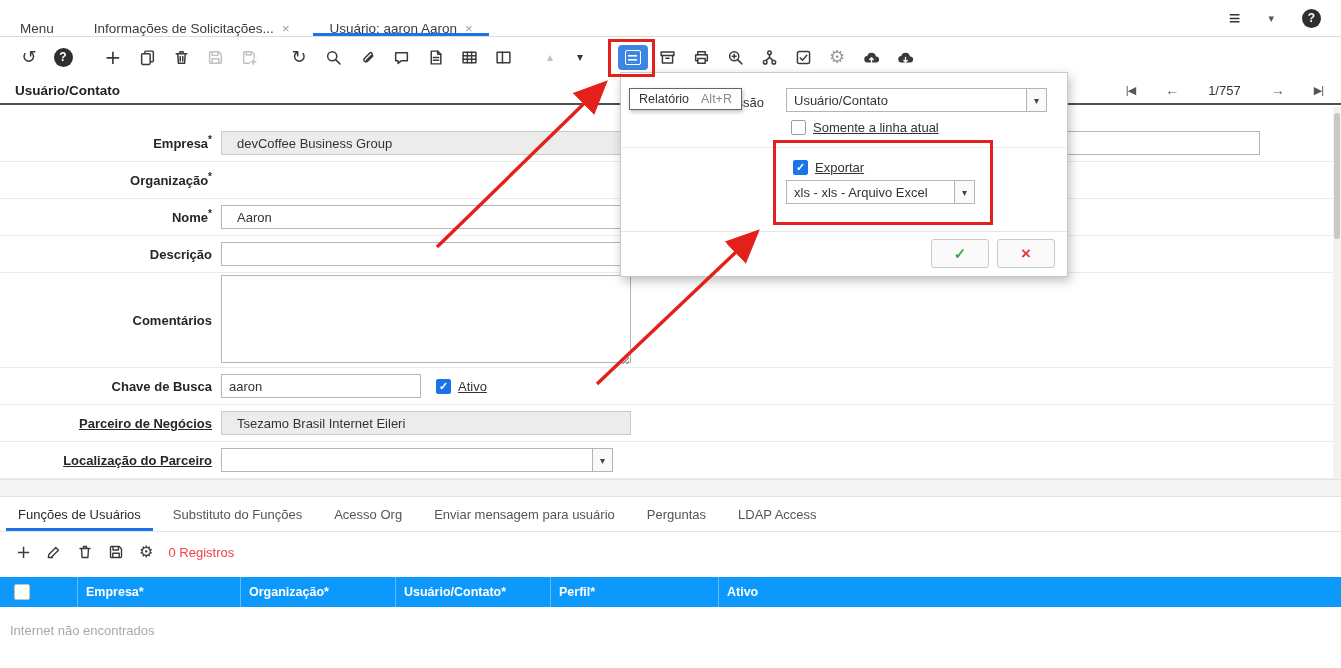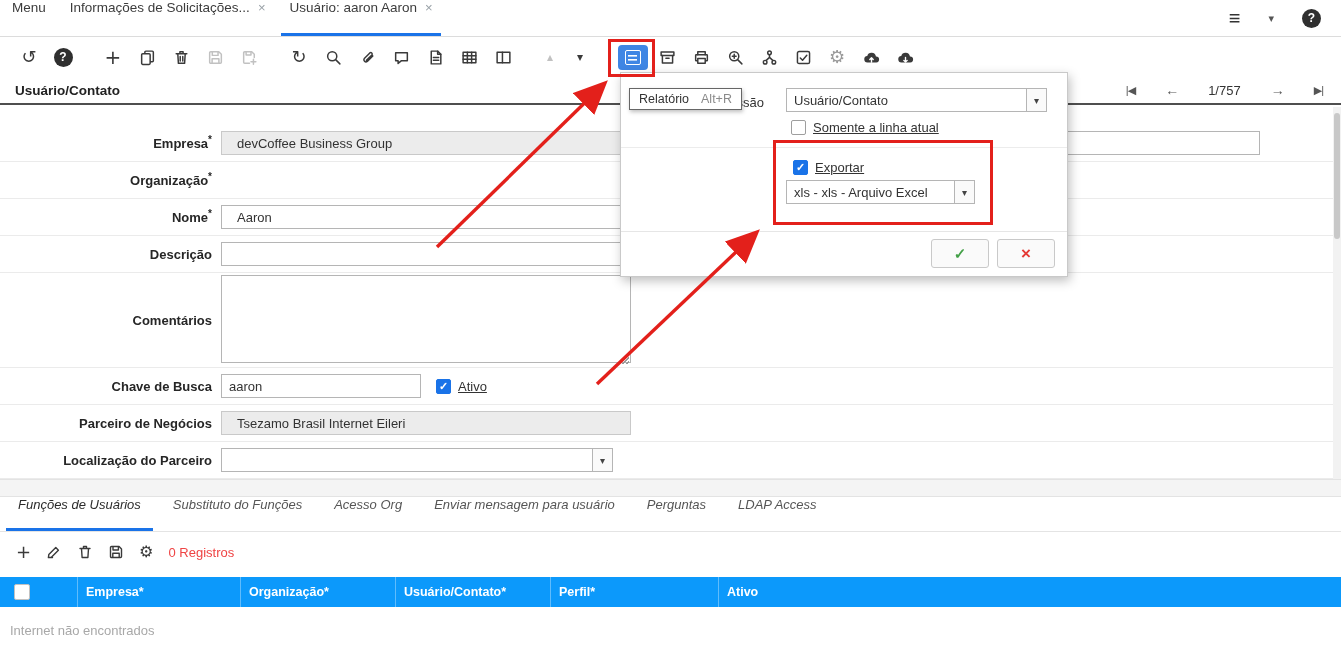--- a/index.html
+++ b/index.html
@@ -1,21 +1,21 @@
 <!DOCTYPE html>
 <html><head>
 <meta charset="utf-8">
 <style>
   * { box-sizing: border-box; margin: 0; padding: 0; }
   body { font-family: "Liberation Sans", sans-serif; font-size: 13px; color: #333; background: #fff; }
   .screen { position: relative; width: 1341px; height: 668px; background: #fff; overflow: hidden; }
 
   
   .tabbar { position: absolute; top: 0; left: 0; right: 0; height: 37px; border-bottom: 1px solid #dcdcdc; display: flex; align-items: stretch; background: #fff; }
-  .tab { padding: 0 12px; display: flex; align-items: flex-start; gap: 8px; font-size: 13.5px; color: #3c3c3c; position: relative; cursor: pointer; white-space: nowrap; }
+  .tab { padding: 0 20px; display: flex; align-items: flex-end; gap: 8px; font-size: 13.5px; color: #3c3c3c; position: relative; cursor: pointer; white-space: nowrap; }
   .tab.active::after { content: ""; position: absolute; left: 4px; right: 4px; bottom: 0; height: 3px; background: #1a73e8; }
   .tab .close { color: #98a0a6; font-size: 13px; }
   .tabbar-right { margin-left: auto; display: flex; align-items: center; gap: 28px; padding-right: 20px; }
   .hamburger { font-size: 20px; font-weight: bold; color: #333; line-height: 1; }
   .caret-sm { font-size: 11px; color: #555; }
   .help-badge { width: 19px; height: 19px; border-radius: 50%; background: #2f2f2f; color: #fff; display: inline-flex; align-items: center; justify-content: center; font-size: 12px; font-weight: bold; }
 
   
   .toolbar { position: absolute; top: 37px; left: 0; right: 0; height: 40px; display: flex; align-items: center; padding-left: 12px; }
   .tb { width: 34px; height: 30px; display: flex; align-items: center; justify-content: center; background: none; border: none; cursor: pointer; }
@@ -36,21 +36,21 @@
   .wtitle { font-weight: bold; font-size: 13.5px; color: #222; }
   .recnav { margin-left: auto; display: flex; align-items: center; gap: 30px; color: #555; }
   .recnav .navico { font-size: 11px; letter-spacing: -1px; cursor: pointer; }
   .recnav .pos { font-size: 13px; color: #333; }
 
   
   .form { position: absolute; top: 107px; left: 0; right: 8px; padding-top: 18px; background: #fff; }
   .frow { display: flex; align-items: center; min-height: 37px; border-bottom: 1px solid #ebebeb; padding-left: 16px; }
   .frow.tall { min-height: 95px; }
   .flabel { width: 196px; text-align: right; font-weight: bold; color: #262626; flex: none; }
-  .flabel.u { }
+  .flabel.u { text-decoration: underline; }
   .flabel sup { font-size: 10px; }
   .fctrl { margin-left: 9px; display: flex; align-items: center; }
   .inp { height: 24px; border: 1px solid #b5b5b5; padding: 0 7px; font: 13px "Liberation Sans", sans-serif; color: #333; background: #fff; }
   .inp.ro { background: #ececec; border-color: #c9c9c9; }
   .w410 { width: 410px; padding-left: 15px; } .w200 { width: 200px; } .w620 { width: 620px; margin-left: 9px; }
   .ta-wrap { position: relative; display: inline-block; }
   textarea.ta { width: 410px; height: 88px; border: 1px solid #b5b5b5; resize: none; font: 13px "Liberation Sans", sans-serif; padding: 4px 7px; }
   .grip { position: absolute; right: 2px; bottom: 2px; width: 11px; height: 11px; pointer-events: none;
      background: linear-gradient(135deg, transparent 0 46%, #999 46% 54%, transparent 54% 66%, #999 66% 74%, transparent 74% 86%, #999 86% 94%, transparent 94%); }
   .cb { width: 15px; height: 15px; border: 1px solid #9e9e9e; border-radius: 2px; background: #fff; display: inline-flex; align-items: center; justify-content: center; flex: none; cursor: pointer; }
@@ -59,21 +59,21 @@
   .cblabel { margin-left: 7px; color: #333; text-decoration: underline; }
   .ddbtn { width: 21px; height: 24px; display: inline-flex; align-items: center; justify-content: center; font-size: 10px; color: #444; background: #fafafa; border: 1px solid #b5b5b5; margin-left: -1px; cursor: pointer; }
   .combo-inp { width: 372px; }
 
   
   .splitter { position: absolute; top: 479px; left: 0; right: 0; height: 18px; background: #f4f4f4; border-top: 1px solid #e3e3e3; border-bottom: 1px solid #e3e3e3; cursor: row-resize; }
 
   
   .detail { position: absolute; top: 497px; left: 0; right: 0; bottom: 0; background: #fff; }
   .dtabs { height: 35px; border-bottom: 1px solid #e4e4e4; display: flex; padding-left: 2px; }
-  .dtab { padding: 0 16px; display: flex; color: #555; position: relative; cursor: pointer; white-space: nowrap; font-style: italic; }
+  .dtab { padding: 0 16px; display: flex; align-items: center; color: #555; position: relative; cursor: pointer; white-space: nowrap; }
   .dtab.active { color: #2b2b2b; }
   .dtab.active::after { content: ""; position: absolute; left: 4px; right: 4px; bottom: 0; height: 3px; background: #1a73e8; }
   .dtoolbar { height: 40px; display: flex; align-items: center; padding-left: 16px; gap: 15px; }
   .dtb { background: none; border: none; display: flex; align-items: center; cursor: pointer; }
   .dcount { color: #ef4444; }
   .dheader { height: 30px; margin-top: 5px; background: #0c99fb; display: flex; align-items: stretch; color: #fff; font-weight: bold; font-size: 12.5px; }
   .dcol { display: flex; align-items: center; padding-left: 8px; border-right: 1px solid rgba(255,255,255,0.35); }
   .dcol.c0 { width: 78px; } .dcol.c1 { width: 163px; } .dcol.c2 { width: 155px; } .dcol.c3 { width: 155px; } .dcol.c4 { width: 168px; } .dcol.c5 { flex: 1; border-right: none; }
   .hcb { width: 16px; height: 16px; border: 1px solid #c2c2c2; border-radius: 2px; background: #fff; margin-left: 6px; cursor: pointer; }
   .dempty { color: #a8a8a8; padding: 16px 0 0 10px; }

